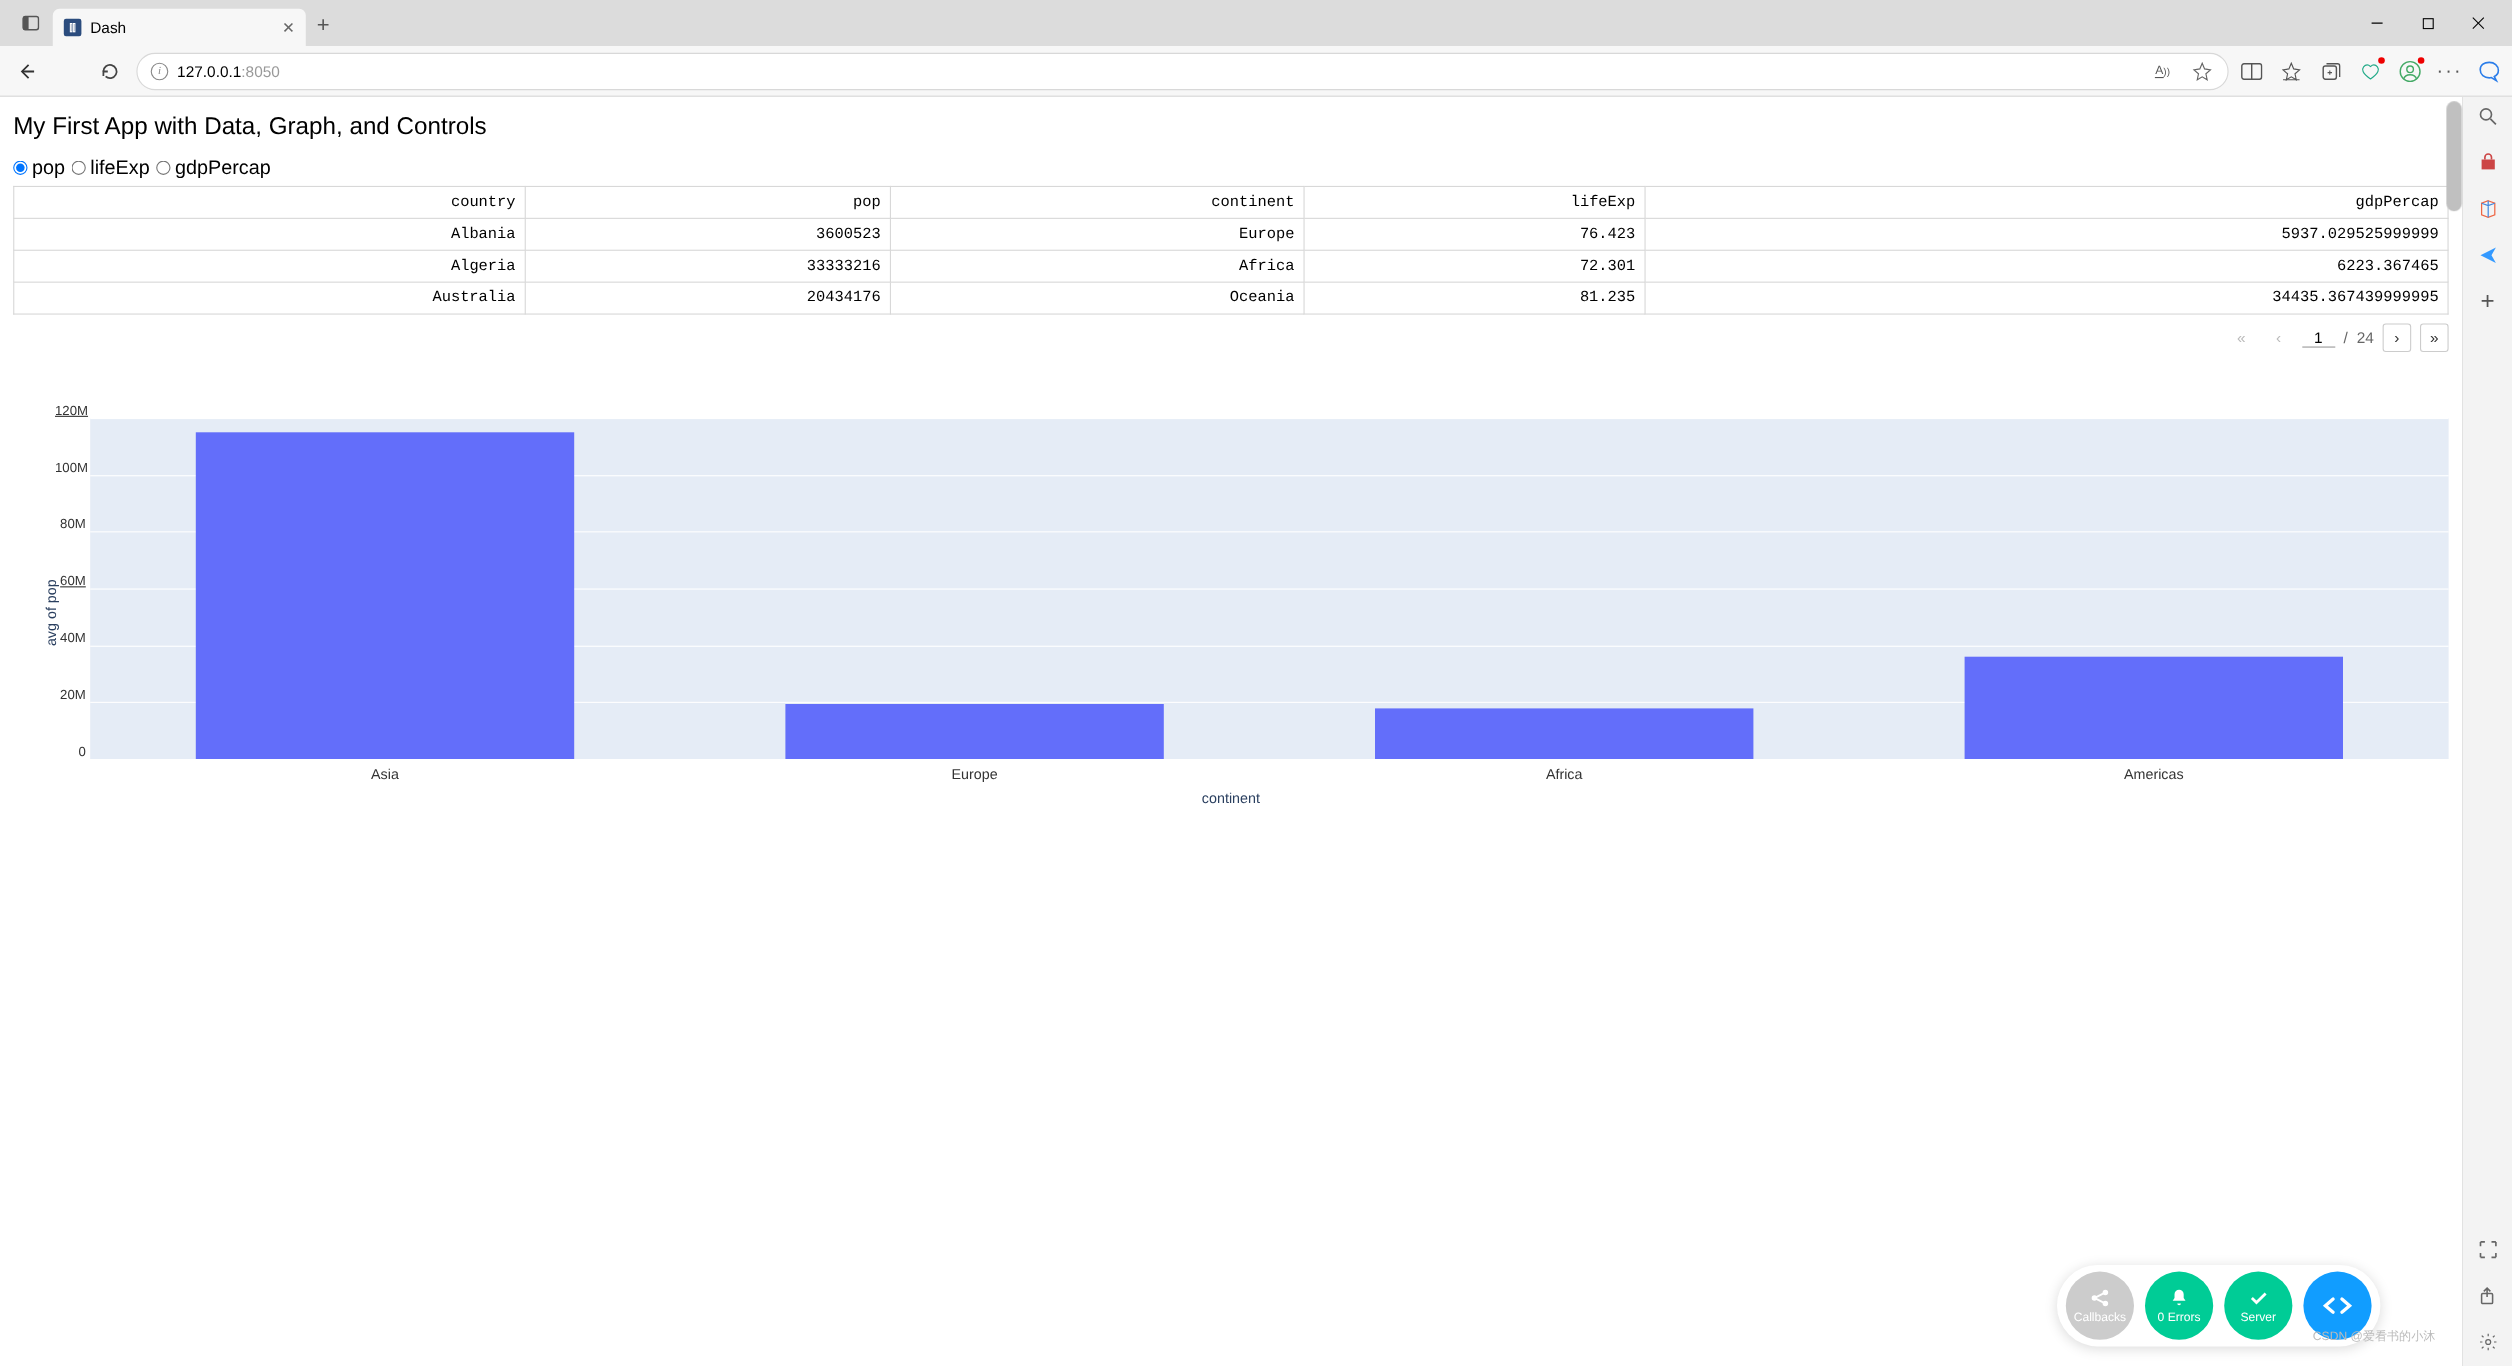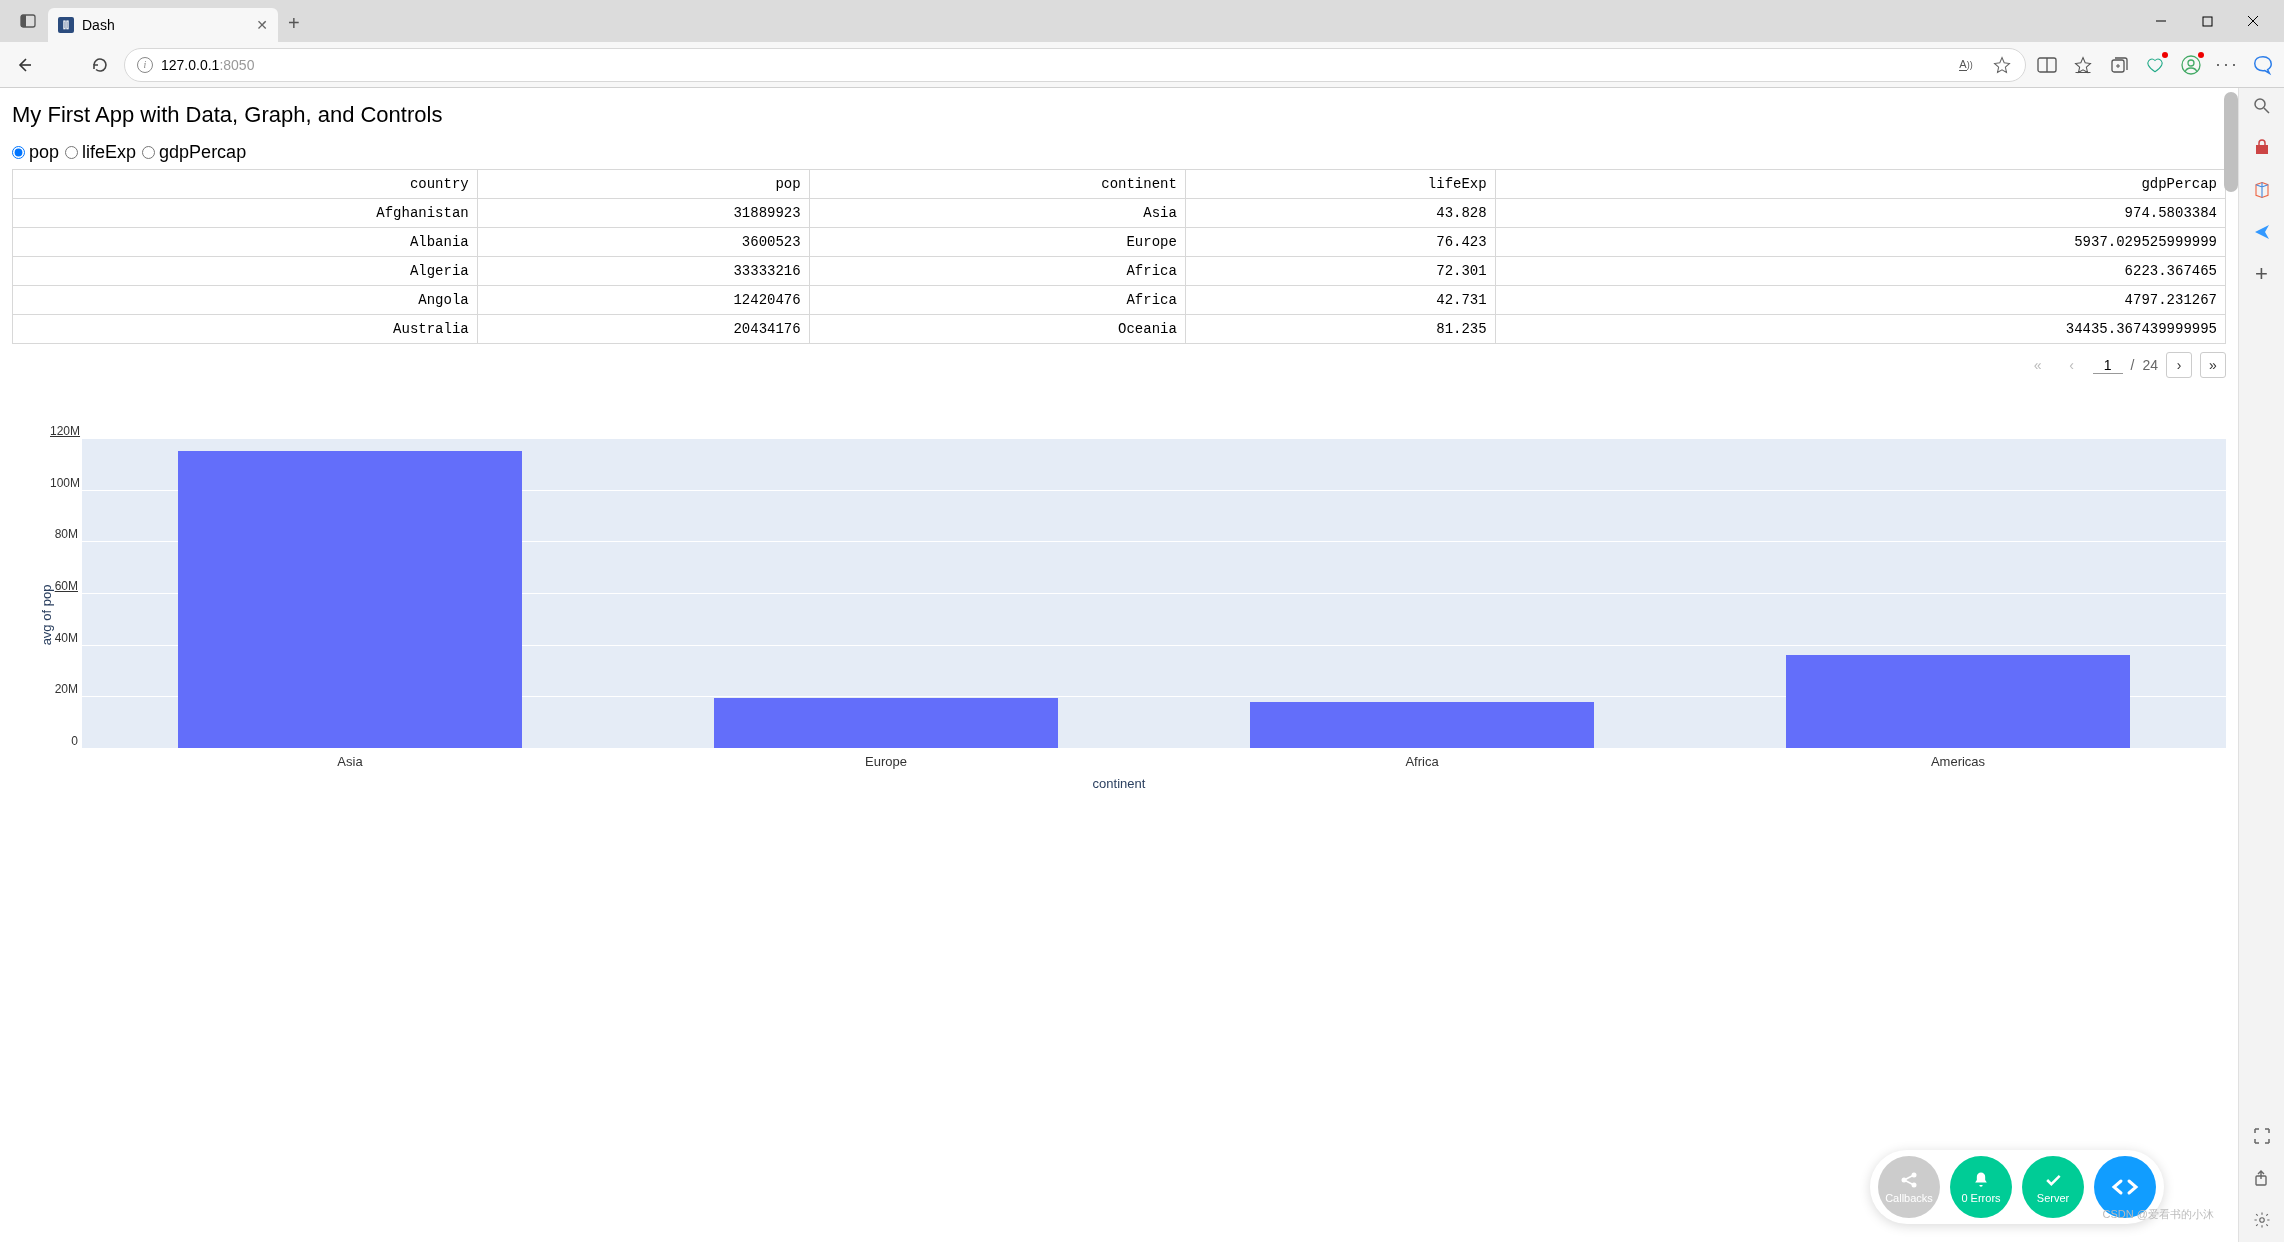--- a/index.html
+++ b/index.html
@@ -338,46 +338,32 @@
         <tr id="dt-head">
           <th style="width: 21%;">country</th>
           <th style="width: 15%;">pop</th>
           <th style="width: 17%;">continent</th>
           <th style="width: 14%;">lifeExp</th>
           <th style="width: 33%;">gdpPercap</th>
         </tr>
       </thead>
     <tbody id="dt-body">
         <tr>
-          <td>Afghanistan</td>
-          <td>31889923</td>
-          <td>Asia</td>
-          <td>43.828</td>
-          <td>974.5803384</td>
-        </tr>
-        <tr>
           <td>Albania</td>
           <td>3600523</td>
           <td>Europe</td>
           <td>76.423</td>
           <td>5937.029525999999</td>
         </tr>
         <tr>
           <td>Algeria</td>
           <td>33333216</td>
           <td>Africa</td>
           <td>72.301</td>
           <td>6223.367465</td>
-        </tr>
-        <tr>
-          <td>Angola</td>
-          <td>12420476</td>
-          <td>Africa</td>
-          <td>42.731</td>
-          <td>4797.231267</td>
         </tr>
         <tr>
           <td>Australia</td>
           <td>20434176</td>
           <td>Oceania</td>
           <td>81.235</td>
           <td>34435.367439999995</td>
         </tr>
       </tbody>
   </table>

